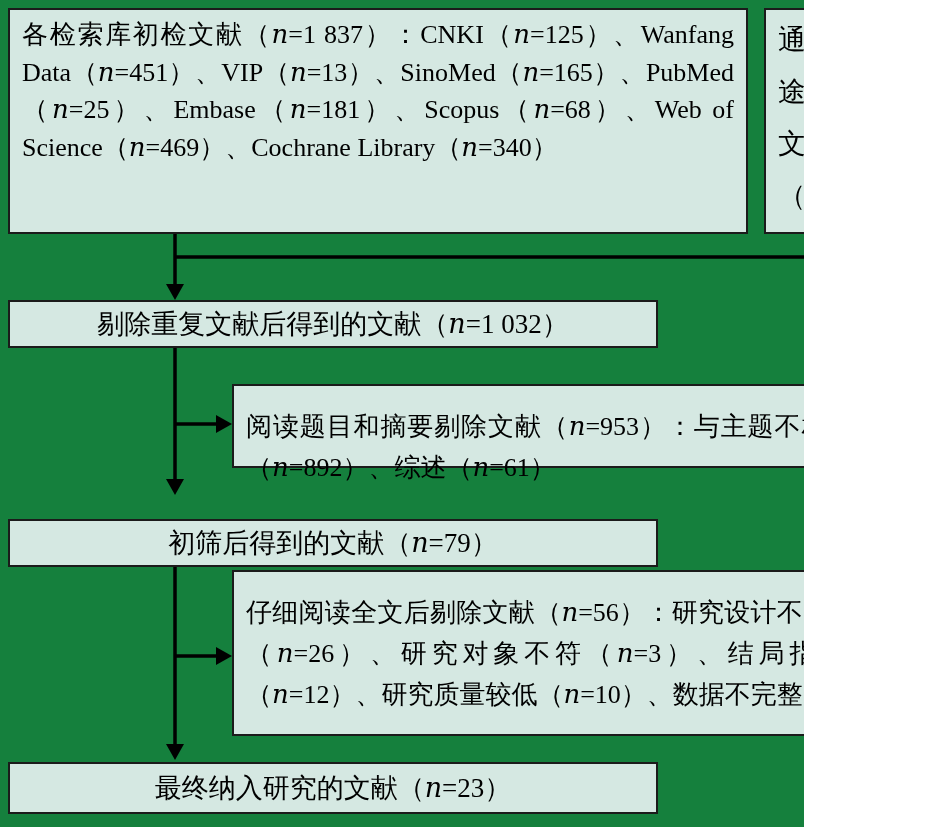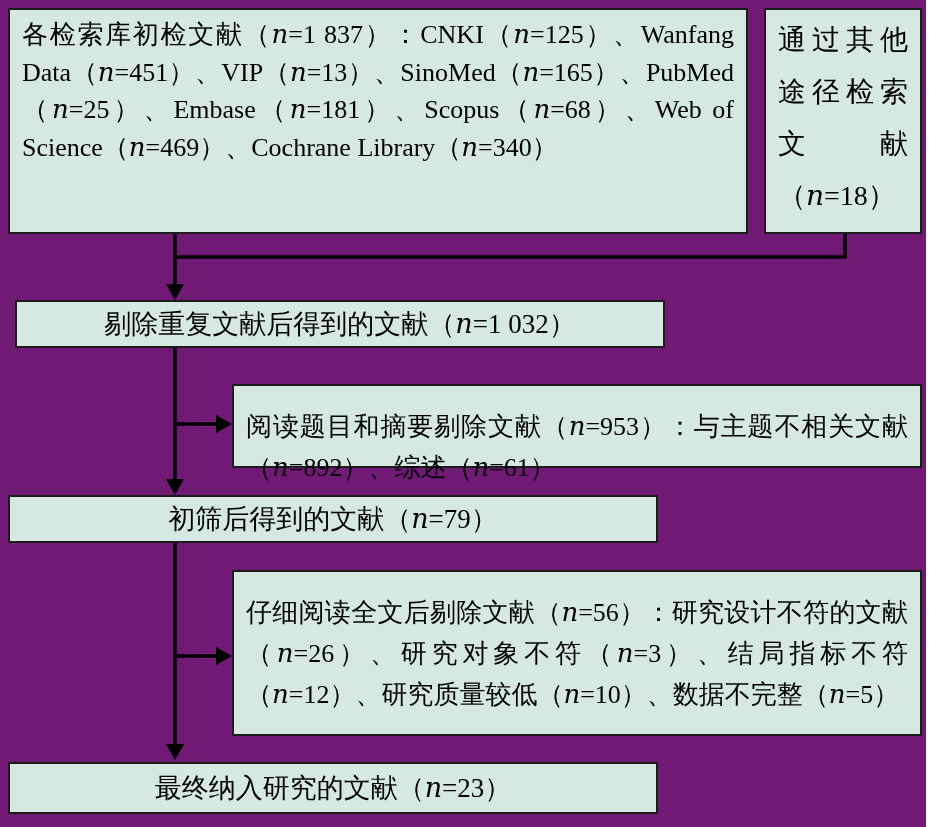--- a/index.html
+++ b/index.html
@@ -3,23 +3,23 @@
 <meta charset="utf-8">
 <style>
   html, body {
     margin: 0;
     padding: 0;
     background: #ffffff;
     font-family: "Liberation Serif", "DejaVu Serif", serif;
   }
   .canvas {
     position: relative;
-    width: 926px;
+    width: 804px;
     height: 827px;
-    background: #701a75;
+    background: #15803d;
     color: #000000;
     overflow: hidden;
   }
   .connectors {
     position: absolute;
     left: 0; top: 0;
     width: 930px; height: 827px;
     z-index: 1;
   }
   .box {
@@ -44,22 +44,22 @@
     padding: 4px 12px;
     text-align: justify;
     text-justify: inter-character;
   }
   .box-mid {
     left: 8px; width: 650px; height: 48px;
     font-size: 27px; line-height: 44px;
     text-align: center;
     padding: 0 6px;
   }
-  .box-dedup { top: 300px; margin-left: 7px; }
-  .box-screened { top: 495px; }
+  .box-dedup { top: 300px; }
+  .box-screened { top: 519px; }
   .box-final { top: 762px; height: 52px; line-height: 48px; }
   .box-side {
     left: 232px; width: 690px;
     font-size: 26px; line-height: 40px;
     padding: 20px 12px;
     text-align: justify;
     text-justify: inter-ideograph;
   }
   .box-excl-1 { top: 384px; height: 84px; }
   .box-excl-2 { top: 570px; height: 166px; line-height: 40px; }

